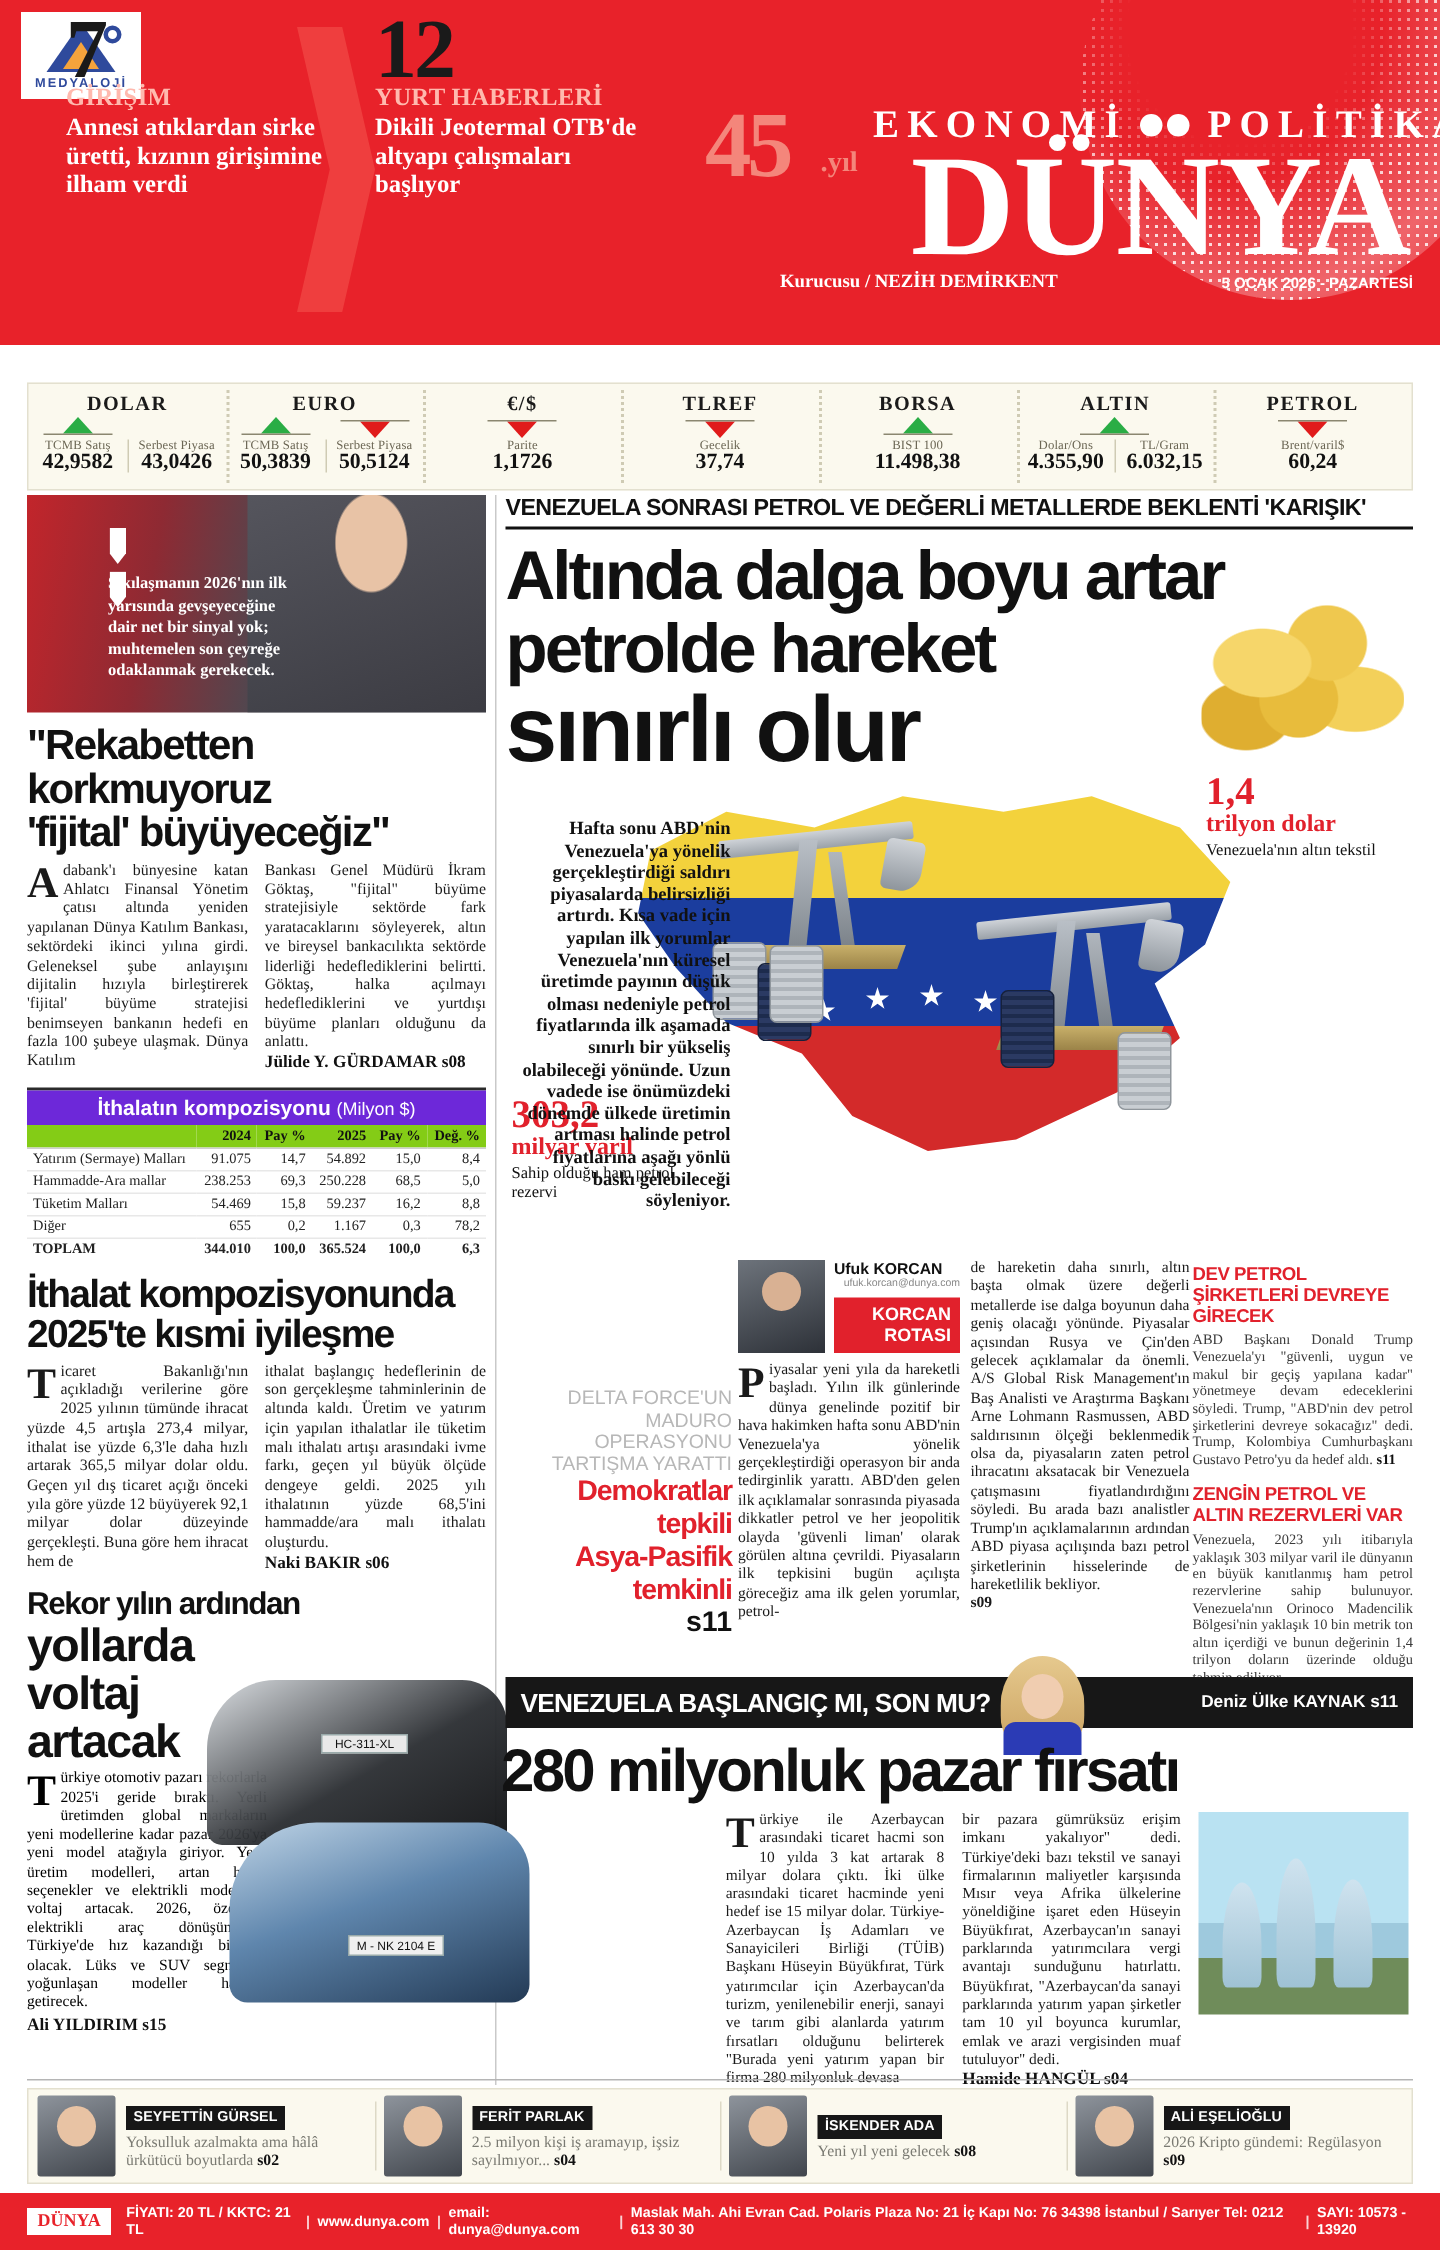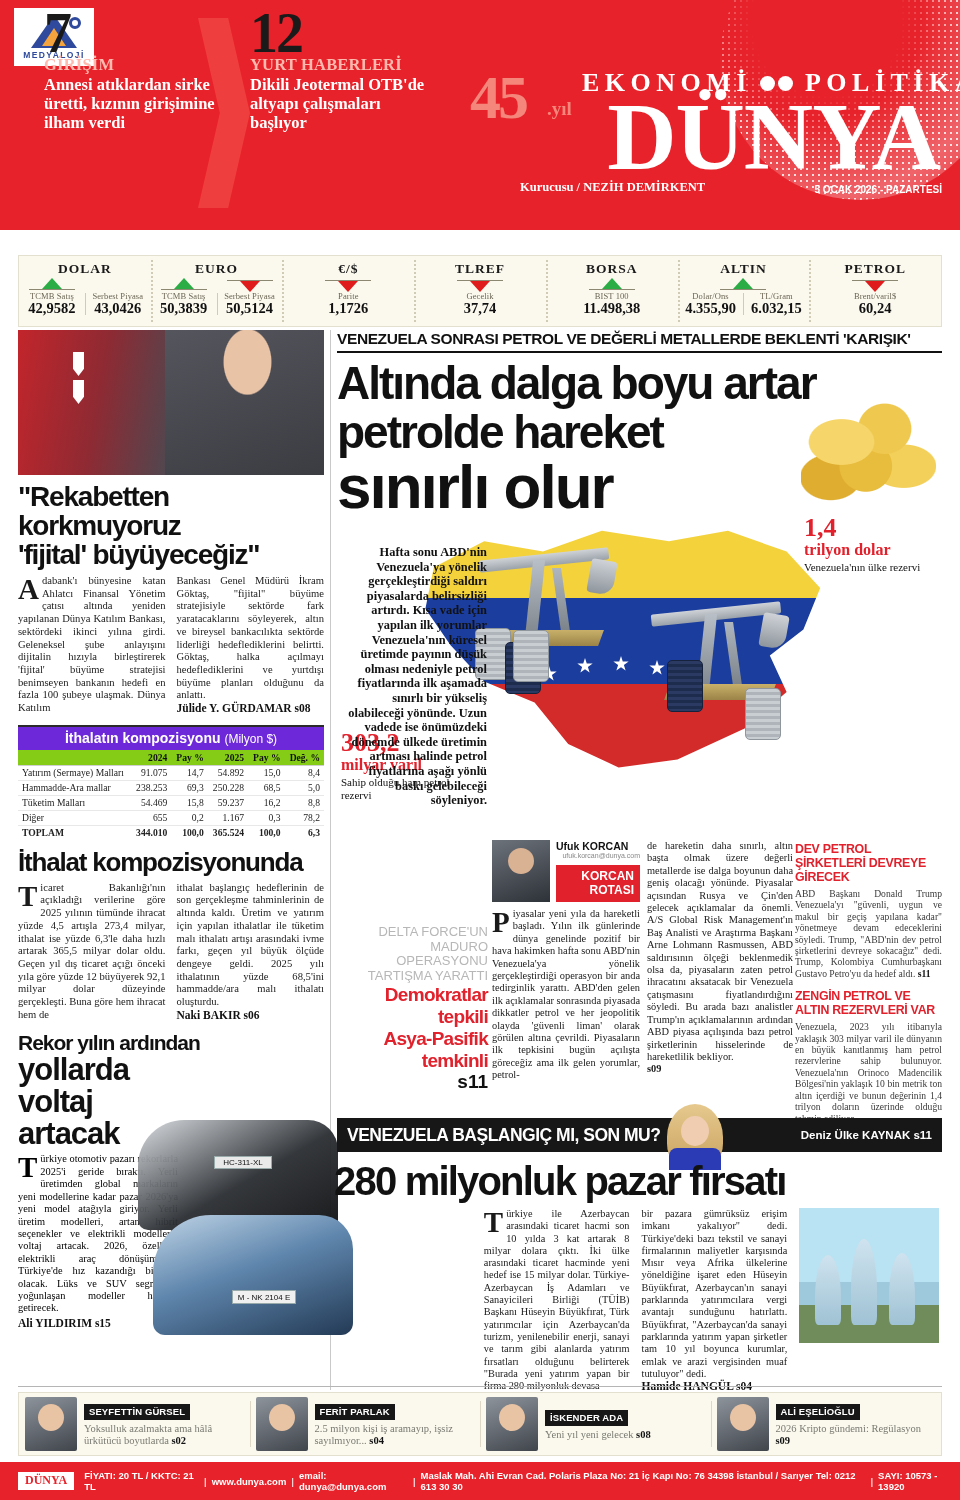--- a/index.html
+++ b/index.html
@@ -492,20 +492,21 @@
     </div>
   </div>
 
   <div class="vrule" style="left:330px; top:330px; height:1060px;"></div>
 
   <div class="leftcol">
 
     <div class="quotebox">
       <div class="qfig"></div>
       <div class="qhead"><span></span><span></span></div>
+      <div class="qtext">Sıkılaşmanın 2026'nın ilk yarısında gevşeyeceğine dair net bir sinyal yok; muhtemelen son çeyreğe odaklanmak gerekecek.</div>
     </div>
 
     <div class="headline-serif-xl">
       <div>"Rekabetten korkmuyoruz</div>
       <div>'fijital' büyüyeceğiz"</div>
     </div>
 
     <div class="body2">
       <p class="dropcap">Adabank'ı bünyesine katan Ahlatcı Finansal Yönetim çatısı altında yeniden yapılanan Dünya Katılım Bankası, sektördeki ikinci yılına girdi. Geleneksel şube anlayışını dijitalin hızıyla birleştirerek 'fijital' büyüme stratejisi benimseyen bankanın hedefi en fazla 100 şubeye ulaşmak. Dünya Katılım</p>
       <p>Bankası Genel Müdürü İkram Göktaş, "fijital" büyüme stratejisiyle sektörde fark yaratacaklarını söyleyerek, altın ve bireysel bankacılıkta sektörde liderliği hedeflediklerini belirtti. Göktaş, halka açılmayı hedeflediklerini ve yurtdışı büyüme planları olduğunu da anlattı.</p>
@@ -568,20 +569,21 @@
             <td>365.524</td>
             <td>100,0</td>
             <td>6,3</td>
           </tr>
         </tbody>
       </table>
     </div>
 
     <div class="headline-serif-xl" style="font-size:26px; line-height:27px; margin-top:9px;">
       <div>İthalat kompozisyonunda</div>
+      <div>2025'te kısmi iyileşme</div>
     </div>
 
     <div class="body2">
       <p class="dropcap">Ticaret Bakanlığı'nın açıkladığı verilerine göre 2025 yılının tümünde ihracat yüzde 4,5 artışla 273,4 milyar, ithalat ise yüzde 6,3'le daha hızlı artarak 365,5 milyar dolar oldu. Geçen yıl dış ticaret açığı önceki yıla göre yüzde 12 büyüyerek 92,1 milyar dolar düzeyinde gerçekleşti. Buna göre hem ihracat hem de</p>
       <p>ithalat başlangıç hedeflerinin de son gerçekleşme tahminlerinin de altında kaldı. Üretim ve yatırım için yapılan ithalatlar ile tüketim malı ithalatı artışı arasındaki ivme farkı, geçen yıl büyük ölçüde dengeye geldi. 2025 yılı ithalatının yüzde 68,5'ini hammadde/ara malı ithalatı oluşturdu.</p>
       <p class="byline">Naki BAKIR s06</p>
     </div>
 
     <div class="car-wrap">
       <div class="car-head">
@@ -620,21 +622,21 @@
       <div class="h1">Altında dalga boyu artar</div>
       <div class="h2">petrolde hareket</div>
       <div class="h3">sınırlı olur</div>
     </div>
 
     <div class="goldpile"></div>
 
     <div style="position:absolute; right:8px; top:185px; width:130px;">
       <div class="stat-red stat-num">1,4</div>
       <div class="stat-red stat-unit">trilyon dolar</div>
-      <div class="stat-desc">Venezuela'nın ülke rezervi</div>
+      <div class="stat-desc">Venezuela'nın altın tekstil</div>
     </div>
 
     <div class="vzmap">
       <div class="flagshape"></div>
       <div class="star" style="left:124px; top:156px;"></div>
       <div class="star" style="left:160px; top:148px;"></div>
       <div class="star" style="left:196px; top:146px;"></div>
       <div class="star" style="left:232px; top:150px;"></div>
       <div class="star" style="left:265px; top:160px;"></div>
 

